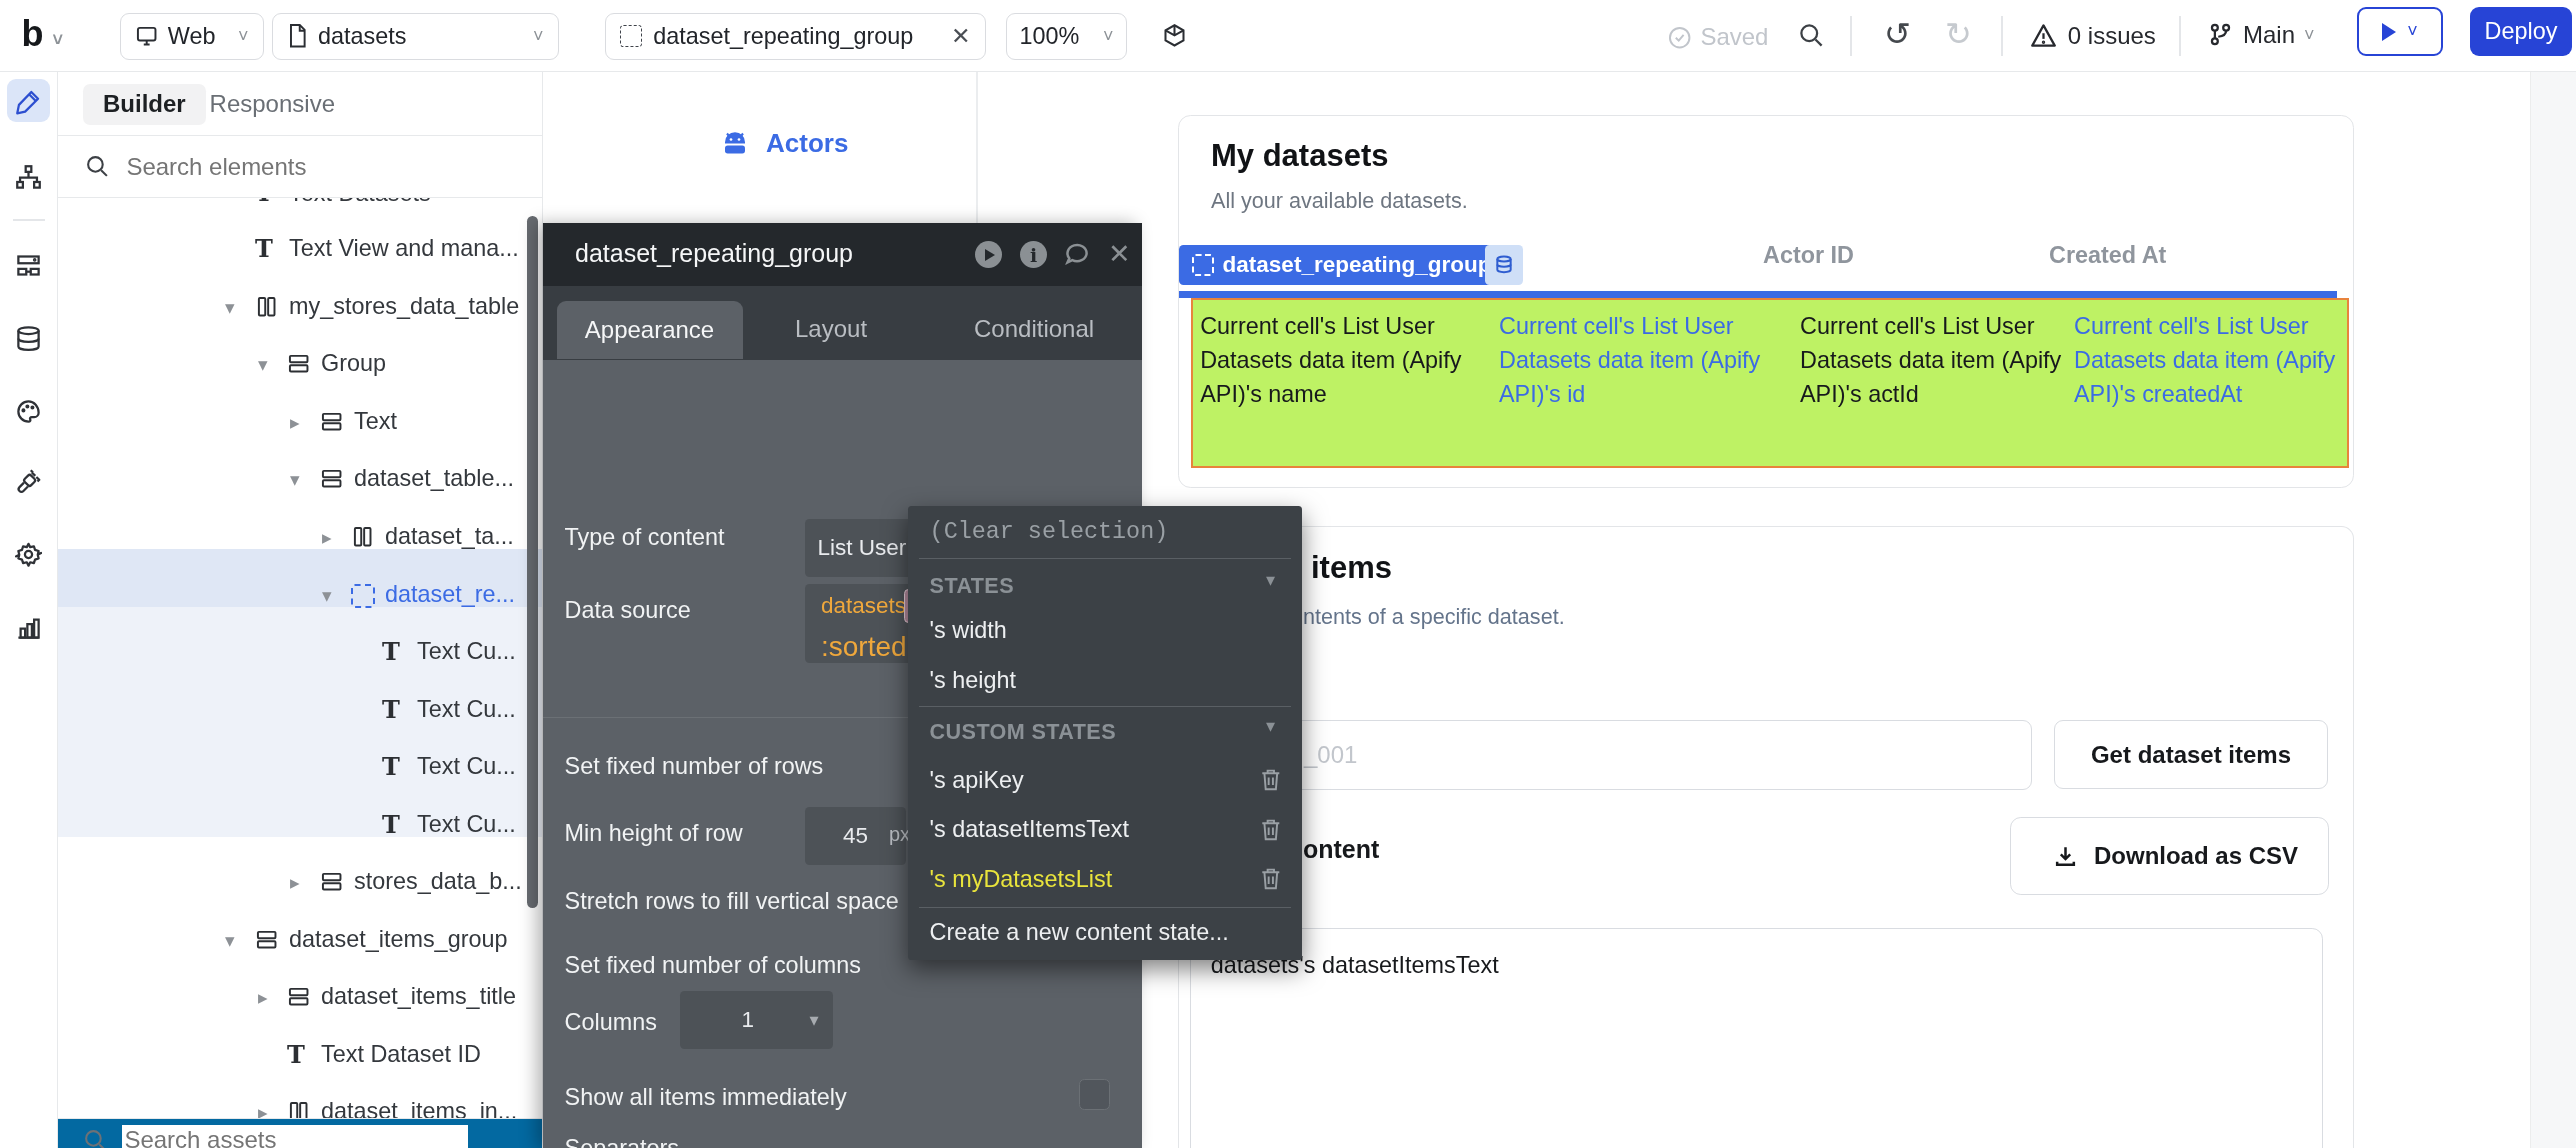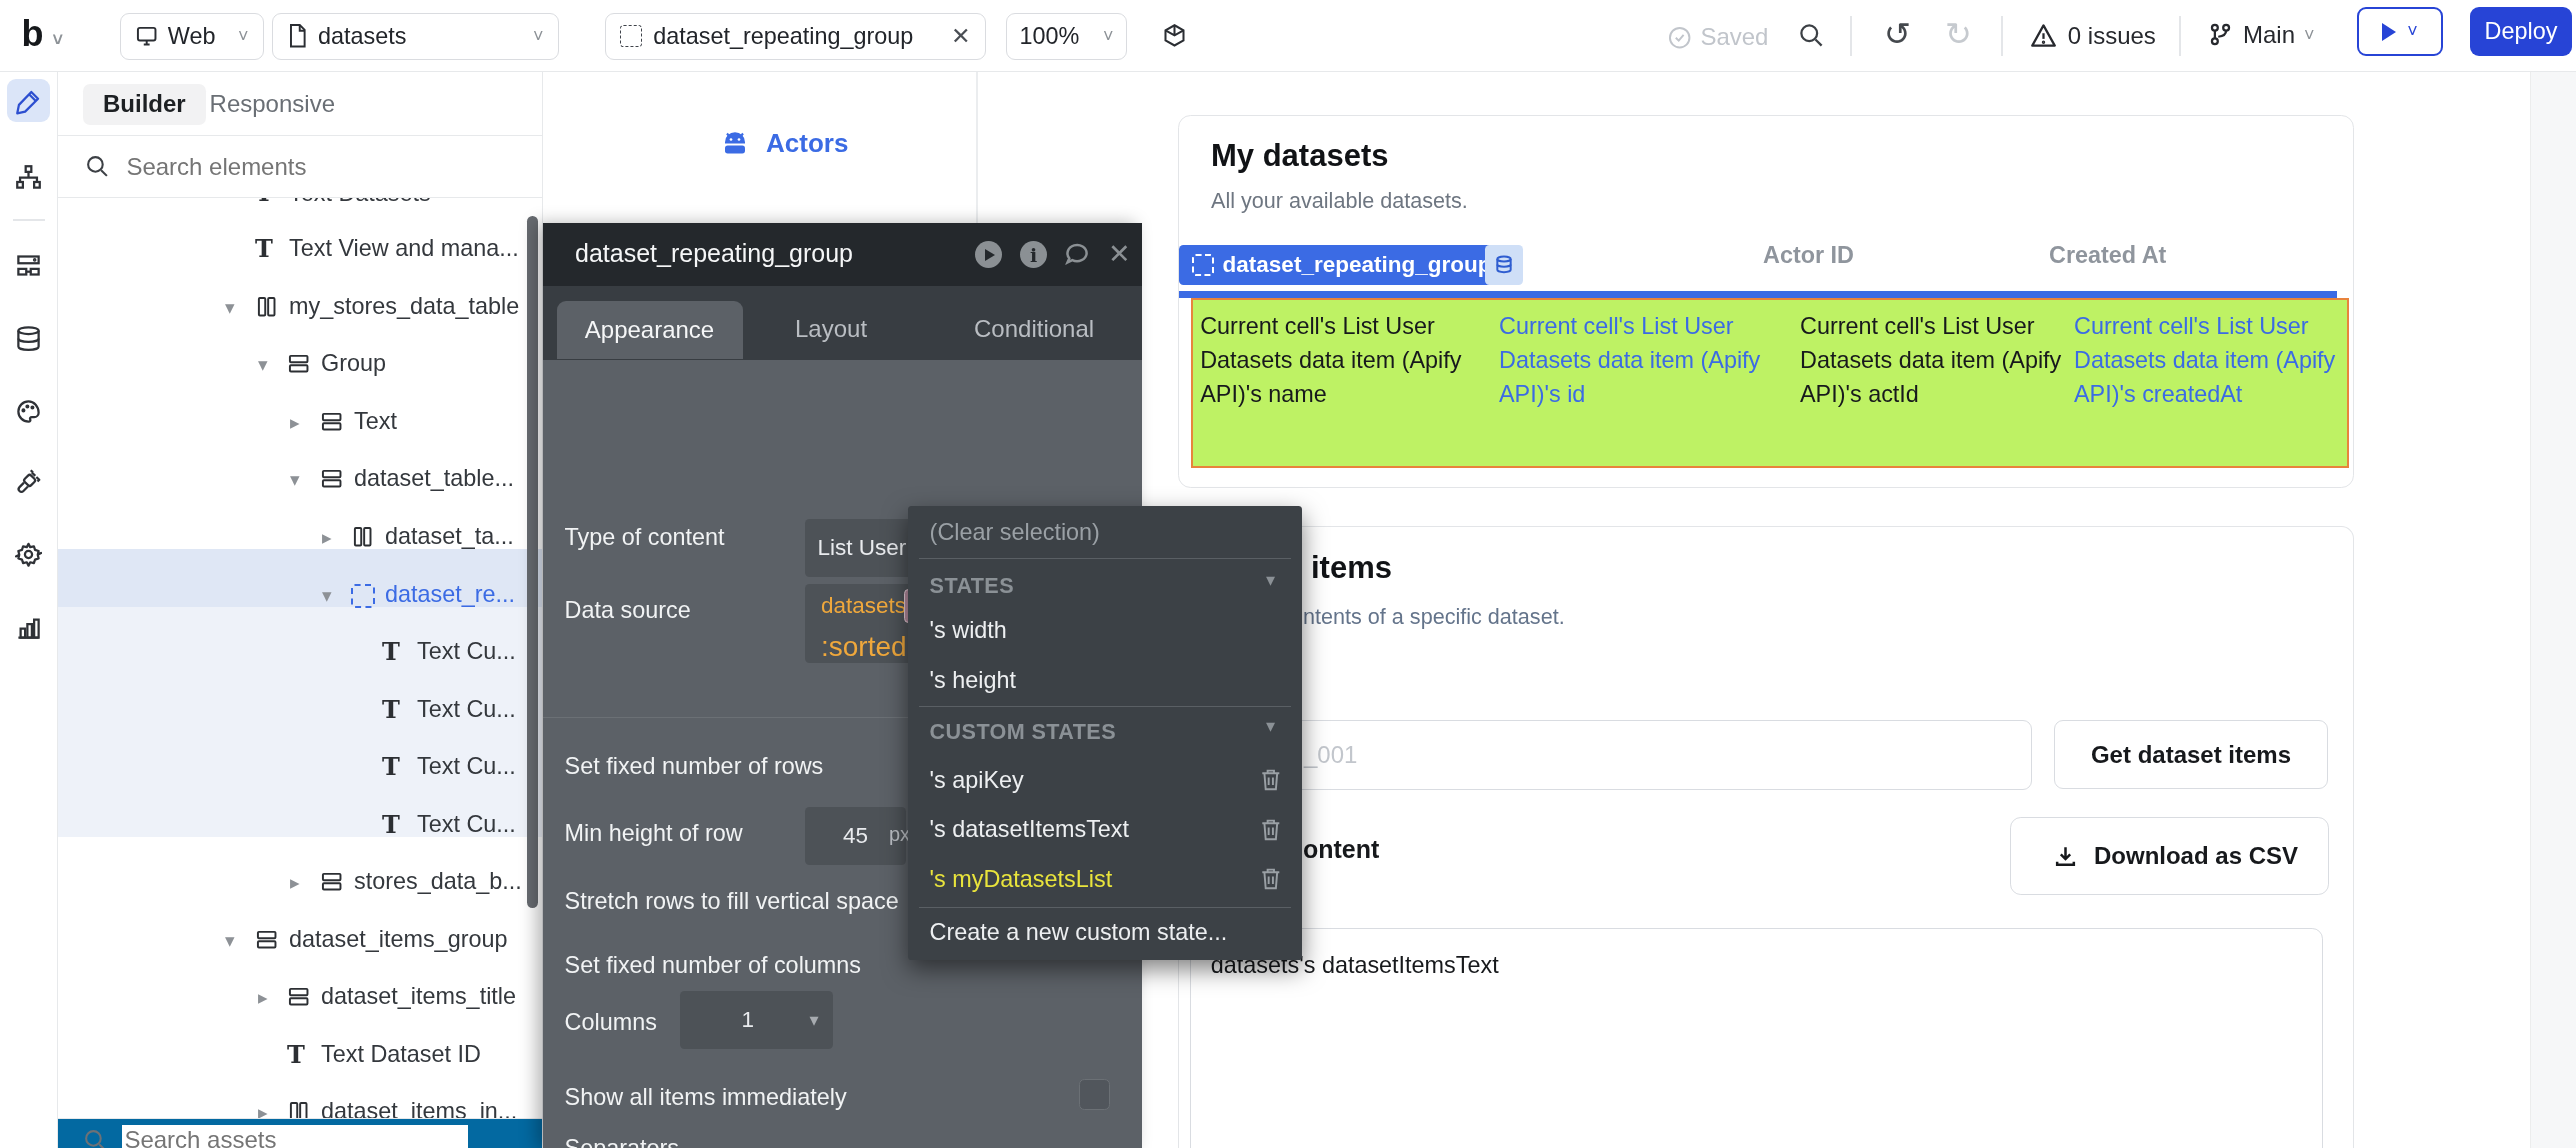--- a/index.html
+++ b/index.html
@@ -504,21 +504,21 @@
 
       <span class="insp-label" style="top:724px;">Show all items immediately</span>
       <div class="abs" style="left:536px;top:719px;width:31px;height:31px;background:#51565c;border:1.8px solid #6b7075;border-radius:5.4px;box-sizing:border-box;"></div>
 
       <span class="insp-label" style="top:775px;">Separators</span>
 
     </div>
   </div>
 
   <div class="abs" style="left:908px;top:506px;width:394px;height:454px;background:#3c4146;border-radius:3.6px;box-shadow:0 9px 25px rgba(0,0,0,.5);z-index:40;">
-    <span class="dd-item" style="top:12.6px;color:#9aa0a5;">(Clear selection)</span>
+    <span class="dd-item" style="top:12.6px;color:#9aa0a5;font-family:Liberation Mono, monospace;">(Clear selection)</span>
     <div class="dd-div" style="top:52px;"></div>
     <span class="dd-head" style="top:67px;">STATES</span>
     <span class="abs chev" style="left:358px;top:65px;color:#8b9196;">▾</span>
     <span class="dd-item" style="top:111px;">'s width</span>
     <span class="dd-item" style="top:161px;">'s height</span>
     <div class="dd-div" style="top:200px;"></div>
     <span class="dd-head" style="top:213px;">CUSTOM STATES</span>
     <span class="abs chev" style="left:358px;top:211px;color:#8b9196;">▾</span>
 
     <span class="dd-item" style="top:261px;">'s apiKey</span>
@@ -537,17 +537,17 @@
       </span>
     <span class="dd-item" style="top:360px;color:#e9e43c;">'s myDatasetsList</span>
     <span class="abs" style="left:352px;top:361px;">
         <svg width="21.6" height="23.4" viewBox="0 0 20 22" fill="none" stroke="#9aa0a5" stroke-width="1.8">
           <path d="M2 5h16M7 5V2.5h6V5M4 5l1.2 15h9.6L16 5"></path>
           <path d="M8 9v7M12 9v7"></path>
         </svg>
       </span>
 
     <div class="dd-div" style="top:401px;"></div>
-    <span class="dd-item" style="top:413px;">Create a new custom state...</span>
+    <span class="dd-item" style="top:413px;">Create a new content state...</span>
   </div>
 
 </div>
 
 
 </body></html>

